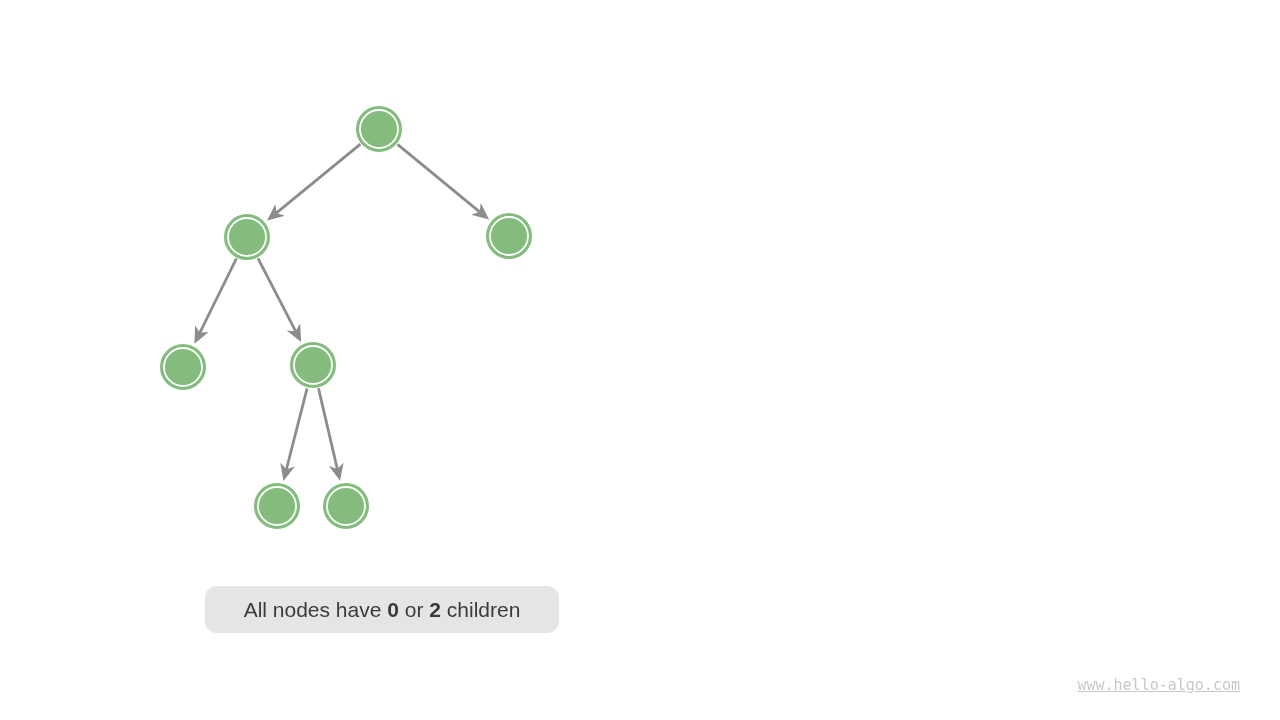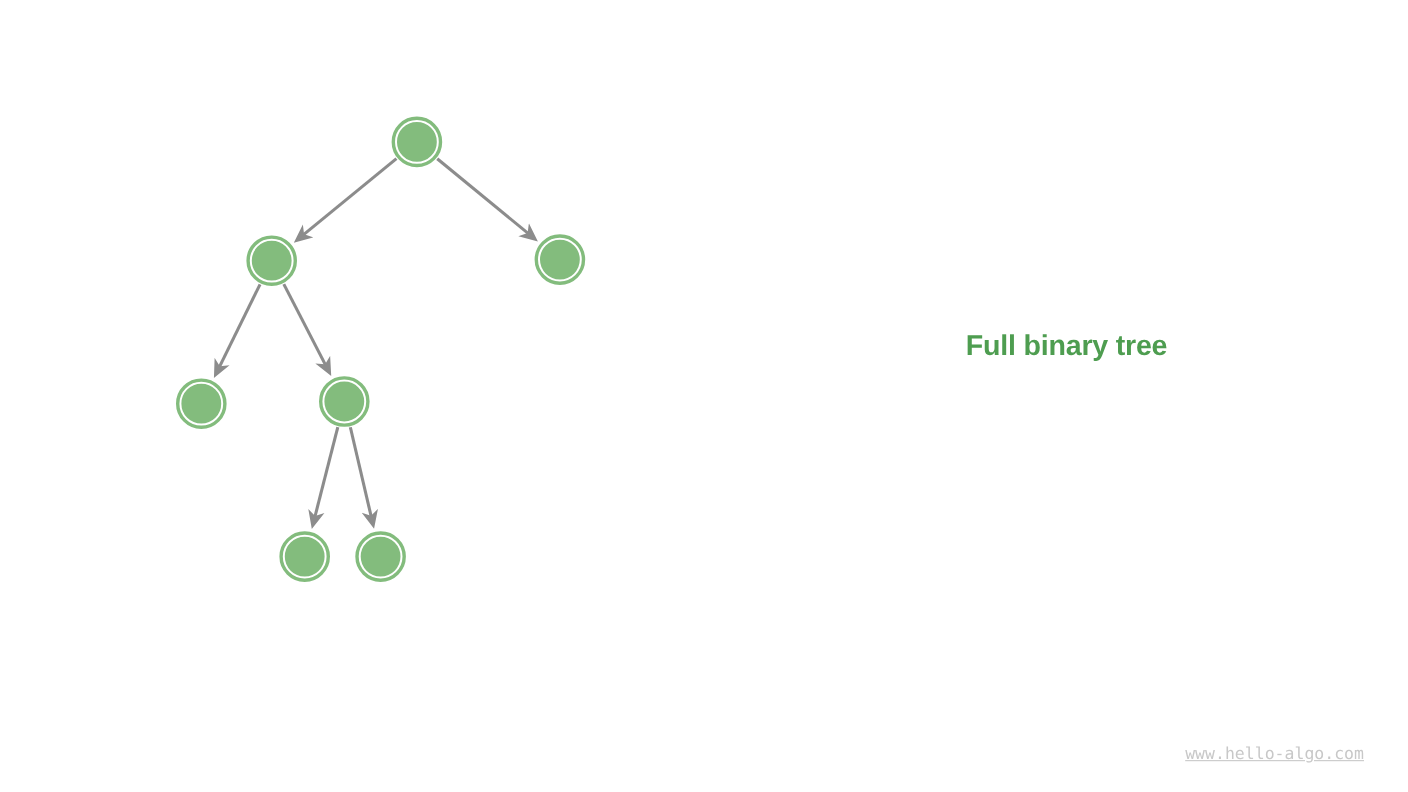--- a/index.html
+++ b/index.html
@@ -93,18 +93,18 @@
           <circle cx="277" cy="506" r="22" fill="#83BC7D" stroke="#83BC7D" stroke-width="2"></circle>
           <circle cx="277" cy="506" r="19" fill="none" stroke="#FFFFFF" stroke-width="1.8"></circle>
         </g>
         <g>
           <circle cx="346" cy="506" r="22" fill="#83BC7D" stroke="#83BC7D" stroke-width="2"></circle>
           <circle cx="346" cy="506" r="19" fill="none" stroke="#FFFFFF" stroke-width="1.8"></circle>
         </g>
       </g>
   </svg>
 
-  <div class="diagram-title" style="color: rgb(78, 157, 80);">Full binary tree</div>
 
+  <div class="caption-box" style="background: rgb(229, 229, 229); color: rgb(59, 59, 59);"><span>All nodes have </span><b>0</b><span> or </span><b>2</b><span> children</span></div>
 
   <div class="watermark" style="color: rgb(200, 200, 200); text-decoration: underline;">www.hello-algo.com</div>
 
 </div>
 
 </body></html>

